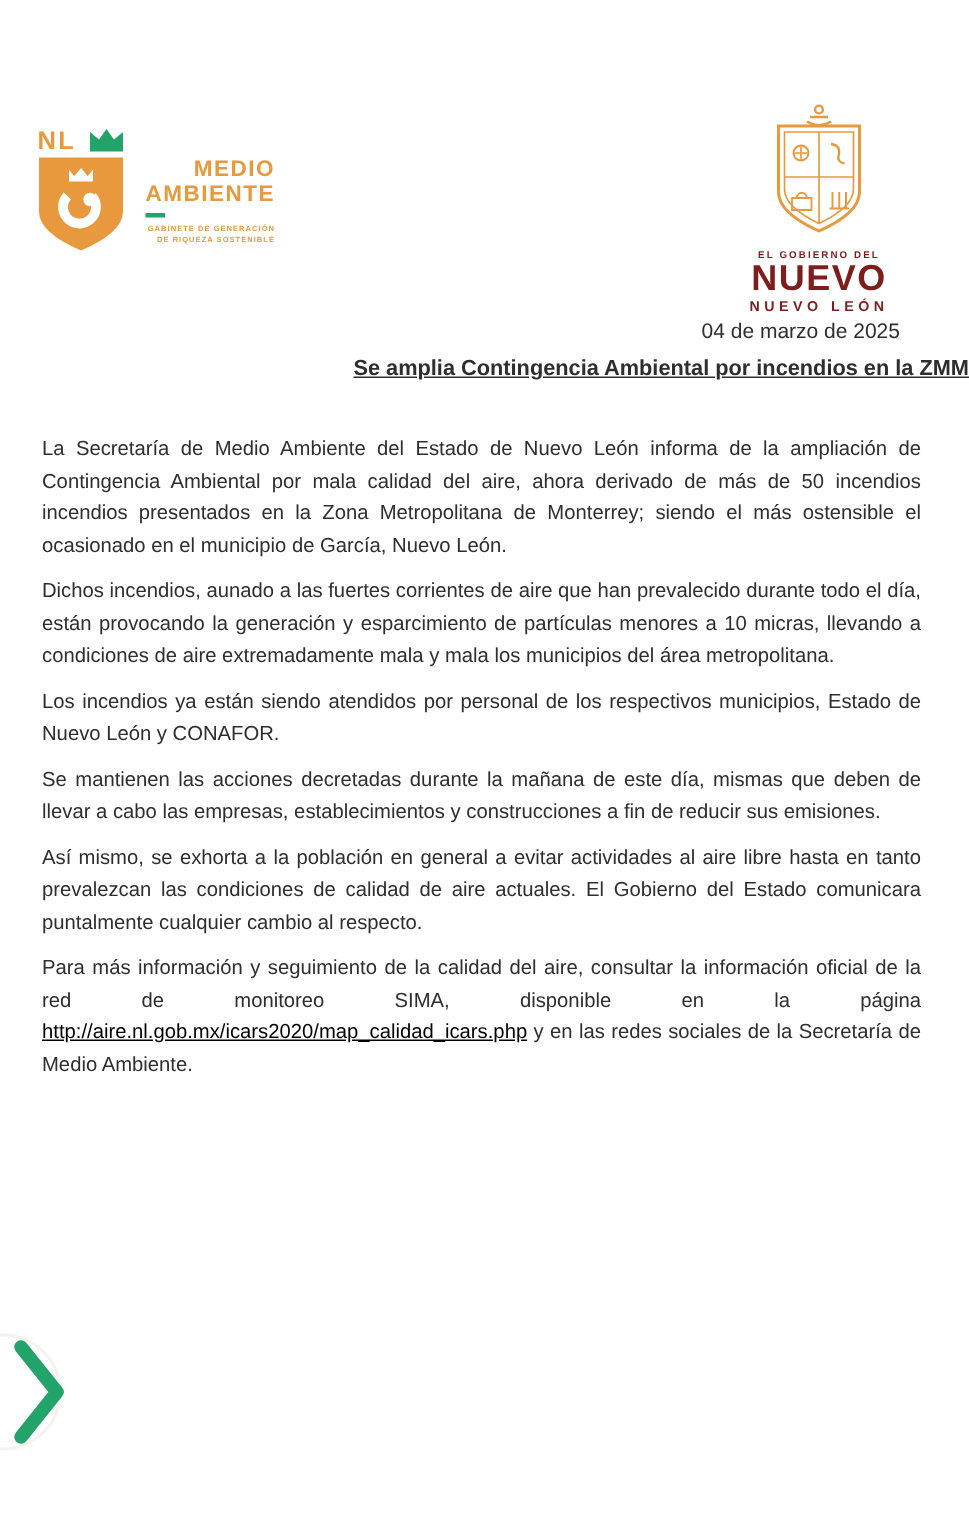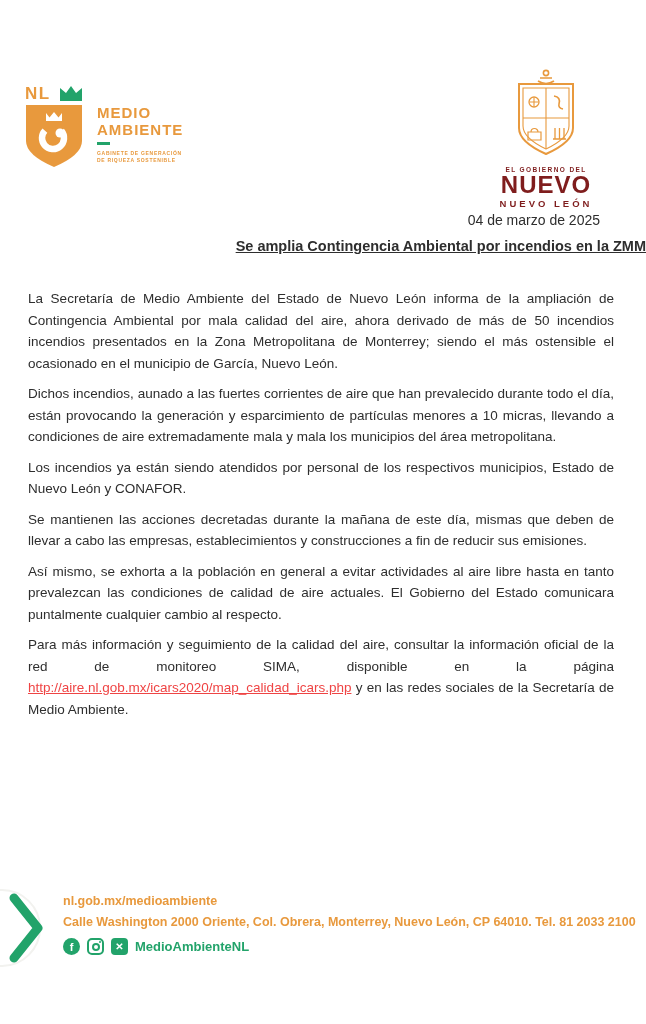--- a/index.html
+++ b/index.html
@@ -3,42 +3,42 @@
 <meta charset="utf-8">
 <style>
   html,body { margin:0; padding:0; background:#ffffff; }
   .page {
     position:relative; width:646px; height:1024px; margin:0 auto;
     background:#ffffff; overflow:hidden;
     font-family:"Liberation Sans", sans-serif; color:#2e2e2e;
   }
 
   
-  .agency-logo { position:absolute; top:84px; left:22px; display:flex; gap:9px; }
+  .agency-logo { position:absolute; top:84px; left:22px; display:flex; gap:9px;text-align:right; }
   .agency-names { margin-top:20px; }
   .agency-name { color:#E8993D; font-weight:800; font-size:15px; letter-spacing:1px; line-height:17px; }
   .agency-dash { width:13px; height:3px; background:#22A36A; margin:4px 0 5px; }
   .agency-tagline { color:#E8993D; font-size:5px; font-weight:700; letter-spacing:0.7px; line-height:7px; }
 
   
   .state-logo { position:absolute; top:68px; right:42px; width:116px; text-align:center; color:#7f1d1d; }
   .state-pre { font-size:6.5px; font-weight:700; letter-spacing:1.4px; margin-top:2px; }
   .state-big { font-size:24px; font-weight:800; letter-spacing:1px; line-height:24px; }
   .state-sub { font-size:9.5px; font-weight:700; letter-spacing:3px; margin-top:1px;text-align:center; }
 
   
   .date-line { position:absolute; top:212px; right:46px; font-size:14px; }
   .doc-title { position:absolute; top:238px; left:0; right:0; text-align:right;
                font-size:14.5px; font-weight:700; text-decoration:underline; }
 
   
   .content { position:absolute; top:288px; left:28px; width:590px;
              font-size:13.5px; line-height:21.5px; text-align:justify; }
   .content p { margin:0 4px 9px 0; }
-  .content a { color:#ef4444; text-decoration:underline; word-break:normal; }
+  .content a { color:#000000; text-decoration:underline; word-break:normal; }
 
   
   .footer { position:absolute; top:888px; left:0; right:0; height:90px; }
   .chevron-wrap { position:absolute; left:0; top:0; }
   .footer-text { position:absolute; left:63px; top:6px; }
   .footer-website { color:#E8993D; font-weight:700; font-size:12.5px; margin-bottom:7px; }
   .footer-address { color:#E8993D; font-weight:700; font-size:12.5px; margin-bottom:9px; }
   .social-row { display:flex; align-items:center; gap:7px; color:#22A36A; font-weight:700; font-size:13px; }
   .icon-fb { width:17px; height:17px; border-radius:50%; background:#22A36A; color:#fff;
              display:flex; align-items:center; justify-content:center;
@@ -108,25 +108,15 @@
     <p><span>Para más información y seguimiento de la calidad del aire, consultar la información oficial de la red de monitoreo SIMA, disponible en la página </span><a href="#">http://aire.nl.gob.mx/icars2020/map_calidad_icars.php</a><span> y en las redes sociales de la Secretaría de Medio Ambiente.</span></p>
   </div>
 
   <div class="footer">
     <div class="chevron-wrap">
       <svg width="52" height="82" viewBox="0 0 52 82">
         <circle cx="2" cy="40" r="38" fill="none" stroke="#f2f2ef" stroke-width="2"></circle>
         <polyline points="14,10 38,40 14,70" fill="none" stroke="#22A36A" stroke-width="9" stroke-linecap="round" stroke-linejoin="round"></polyline>
       </svg>
     </div>
-    <div class="footer-text">
-      <div class="footer-website">nl.gob.mx/medioambiente</div>
-      <div class="footer-address">Calle Washington 2000 Oriente, Col. Obrera, Monterrey, Nuevo León, CP 64010. Tel. 81 2033 2100</div>
-      <div class="social-row">
-        <span class="icon-fb">f</span>
-        <span class="icon-ig"></span>
-        <span class="icon-x">✕</span>
-        <span>MedioAmbienteNL</span>
-      </div>
-    </div>
   </div>
 
 </div>
 
 </body></html>

